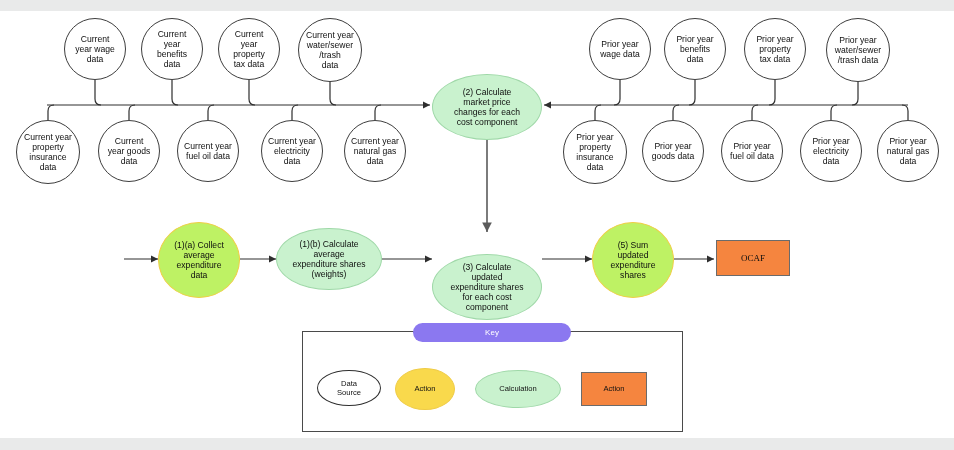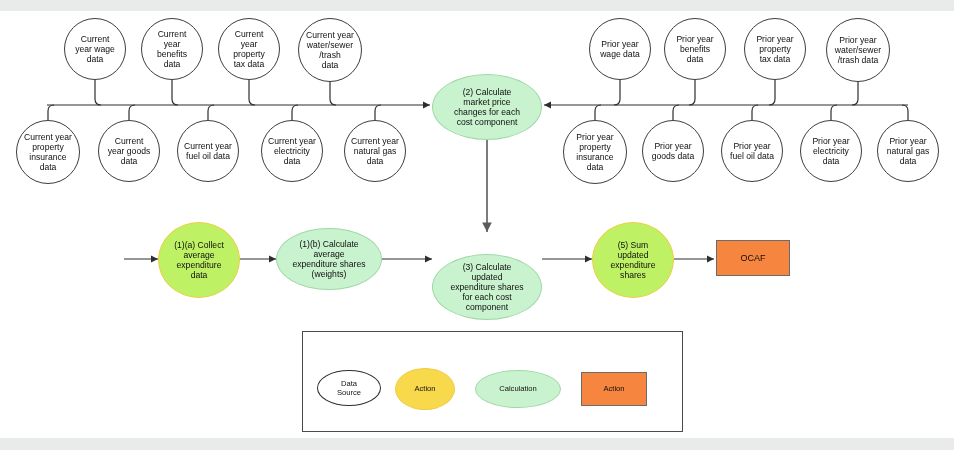--- a/index.html
+++ b/index.html
@@ -44,20 +44,21 @@
     border-radius:50%;
     border:1px solid #f0cd45;
     background:#bef264;
     font-size:8.6px;
     padding:3px;
   }
   .result{
     border:1.6px solid #6b6b6b;
     background:#f5853f;
     font-size:9px;
+    font-family:Liberation Serif, serif;
   }
 
   
   #legend{
     position:absolute;
     left:302px;top:331px;width:381px;height:101px;
     border:1.4px solid #4a4a4a;
     background:#ffffff;
     box-sizing:border-box;
   }
@@ -217,20 +218,23 @@
 component</div>
 
   <div class="node action" style="left:592px;top:222px;width:82px;height:76px;">(5) Sum
 updated
 expenditure
 shares</div>
 
   <div class="node result" style="left:716px;top:240px;width:74px;height:36px;">OCAF</div>
 
   <div id="legend">
+    <div id="key-banner">
+      <span>Key</span>
+    </div>
 
     <div class="lg-item lg-ds" style="left:14px;top:38px;width:64px;height:36px;">Data
 Source</div>
 
     <div class="lg-item lg-ac" style="left:92px;top:36px;width:60px;height:42px;text-align:right;">Action</div>
 
     <div class="lg-item lg-ca" style="left:172px;top:38px;width:86px;height:38px;">Calculation</div>
 
     <div class="lg-item lg-rs" style="left:278px;top:40px;width:66px;height:34px;">Action</div>
   </div>

